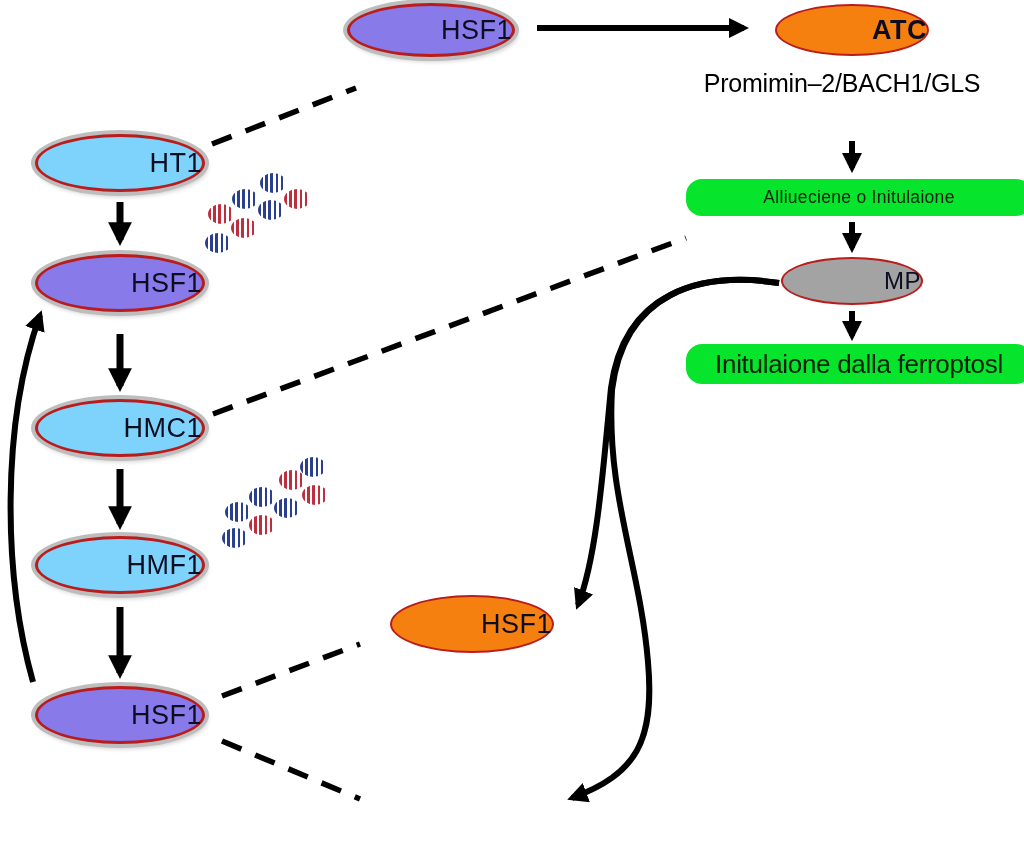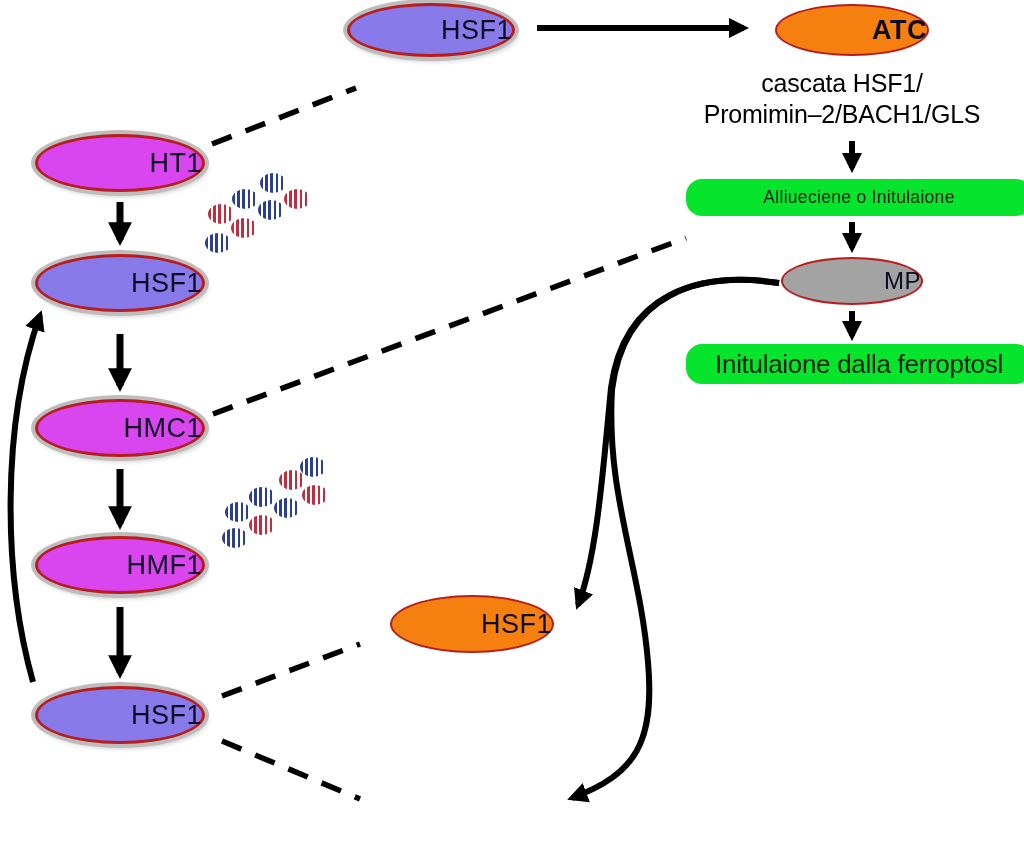--- a/index.html
+++ b/index.html
@@ -7,21 +7,21 @@
   #canvas{position:relative;width:1024px;height:863px;background:#ffffff;}
   svg.layer{position:absolute;left:0;top:0;width:1024px;height:863px;pointer-events:none;}
 
   .node{
     position:absolute;display:flex;align-items:center;justify-content:flex-end;
     border-radius:50%;border:3px solid #b91c1c;color:#0d0d22;
     font-size:27px;letter-spacing:.5px;box-sizing:border-box;
   }
   .ring{box-shadow:0 0 0 4px #bdbdbd, 2px 4px 4px 1px rgba(0,0,0,.18);}
   .purple{background:#887ae9;}
-  .cyan{background:#d946ef;}
+  .cyan{background:#7dd3fc;}
   .orange{background:#f5800f;border-width:2.5px;}
   .yellow{background:#a3a3a3;border-width:2.5px;font-size:24px;}
   .bmsc{background:#7b73e3;border-width:2.5px;}
 
   .greenbox{
     position:absolute;background:#07e42c;border-radius:16px;
     display:flex;align-items:center;justify-content:center;
     color:#062206;box-sizing:border-box;white-space:nowrap;
   }
   #activation-box{left:686px;top:179px;width:346px;height:37px;font-size:17.5px;letter-spacing:.3px;}
@@ -86,21 +86,20 @@
 
   <div class="node purple ring" style="left:347px;top:3px;width:168px;height:54px;">
     <span>HSF1</span>
   </div>
 
   <div class="node orange" style="left:775px;top:4px;width:154px;height:52px;font-weight:bold;">
     <span>ATC</span>
   </div>
 
   <div id="cascade-text">
-    <div>cascata HSF1/</div>
     <div>Promimin–2/BACH1/GLS</div>
   </div>
 
   <div id="activation-box" class="greenbox">
     <span>Alliueciene o Initulaione</span>
   </div>
 
   <div class="node yellow" style="left:781px;top:257px;width:142px;height:48px;">
     <span>MP</span>
   </div>

